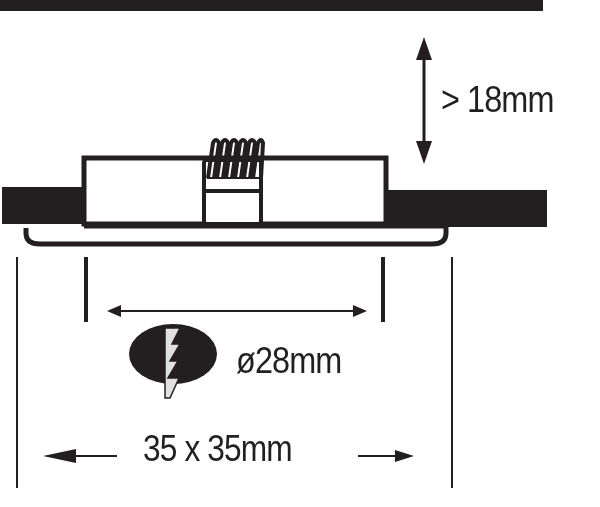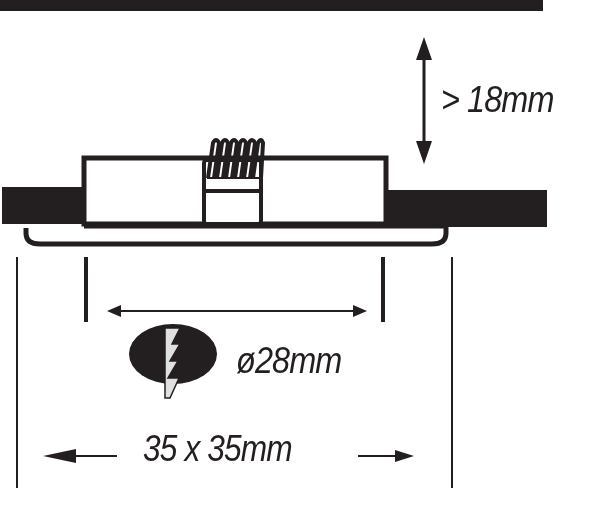--- a/index.html
+++ b/index.html
@@ -13,21 +13,20 @@
       position: relative;
       overflow: hidden;
       font-family: "Liberation Sans Narrow", "Liberation Sans", "DejaVu Sans", sans-serif;
     }
     .canvas {
       position: absolute;
       left: 0;
       top: 0;
       width: 600px;
       height: 507px;
-      font-style: italic;
     }
     .label {
       position: absolute;
       color: #231f20;
       font-family: "Liberation Sans", "DejaVu Sans", sans-serif;
       white-space: nowrap;
       line-height: 1;
       letter-spacing: -1px;
     }
     .label-height {

